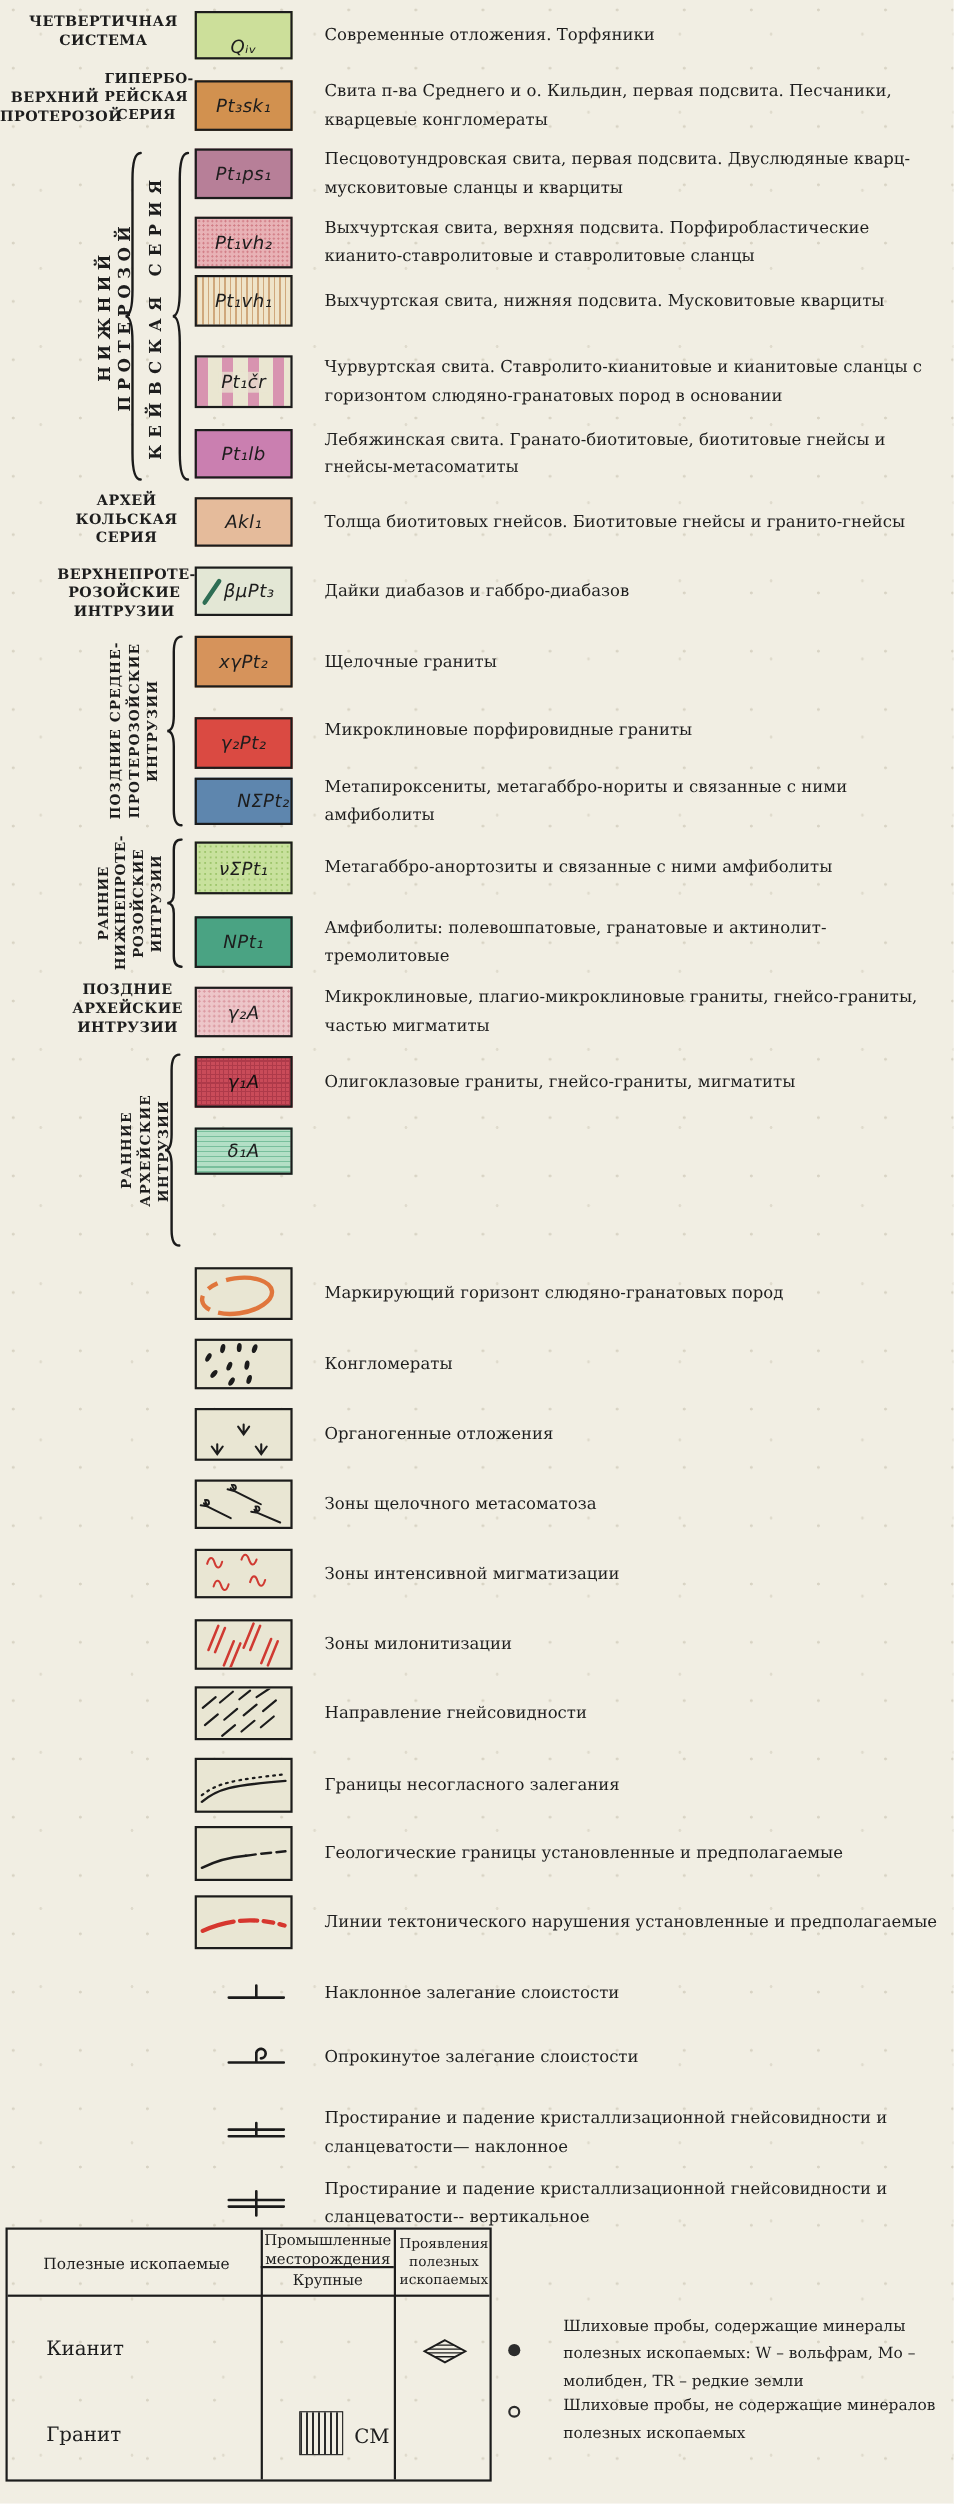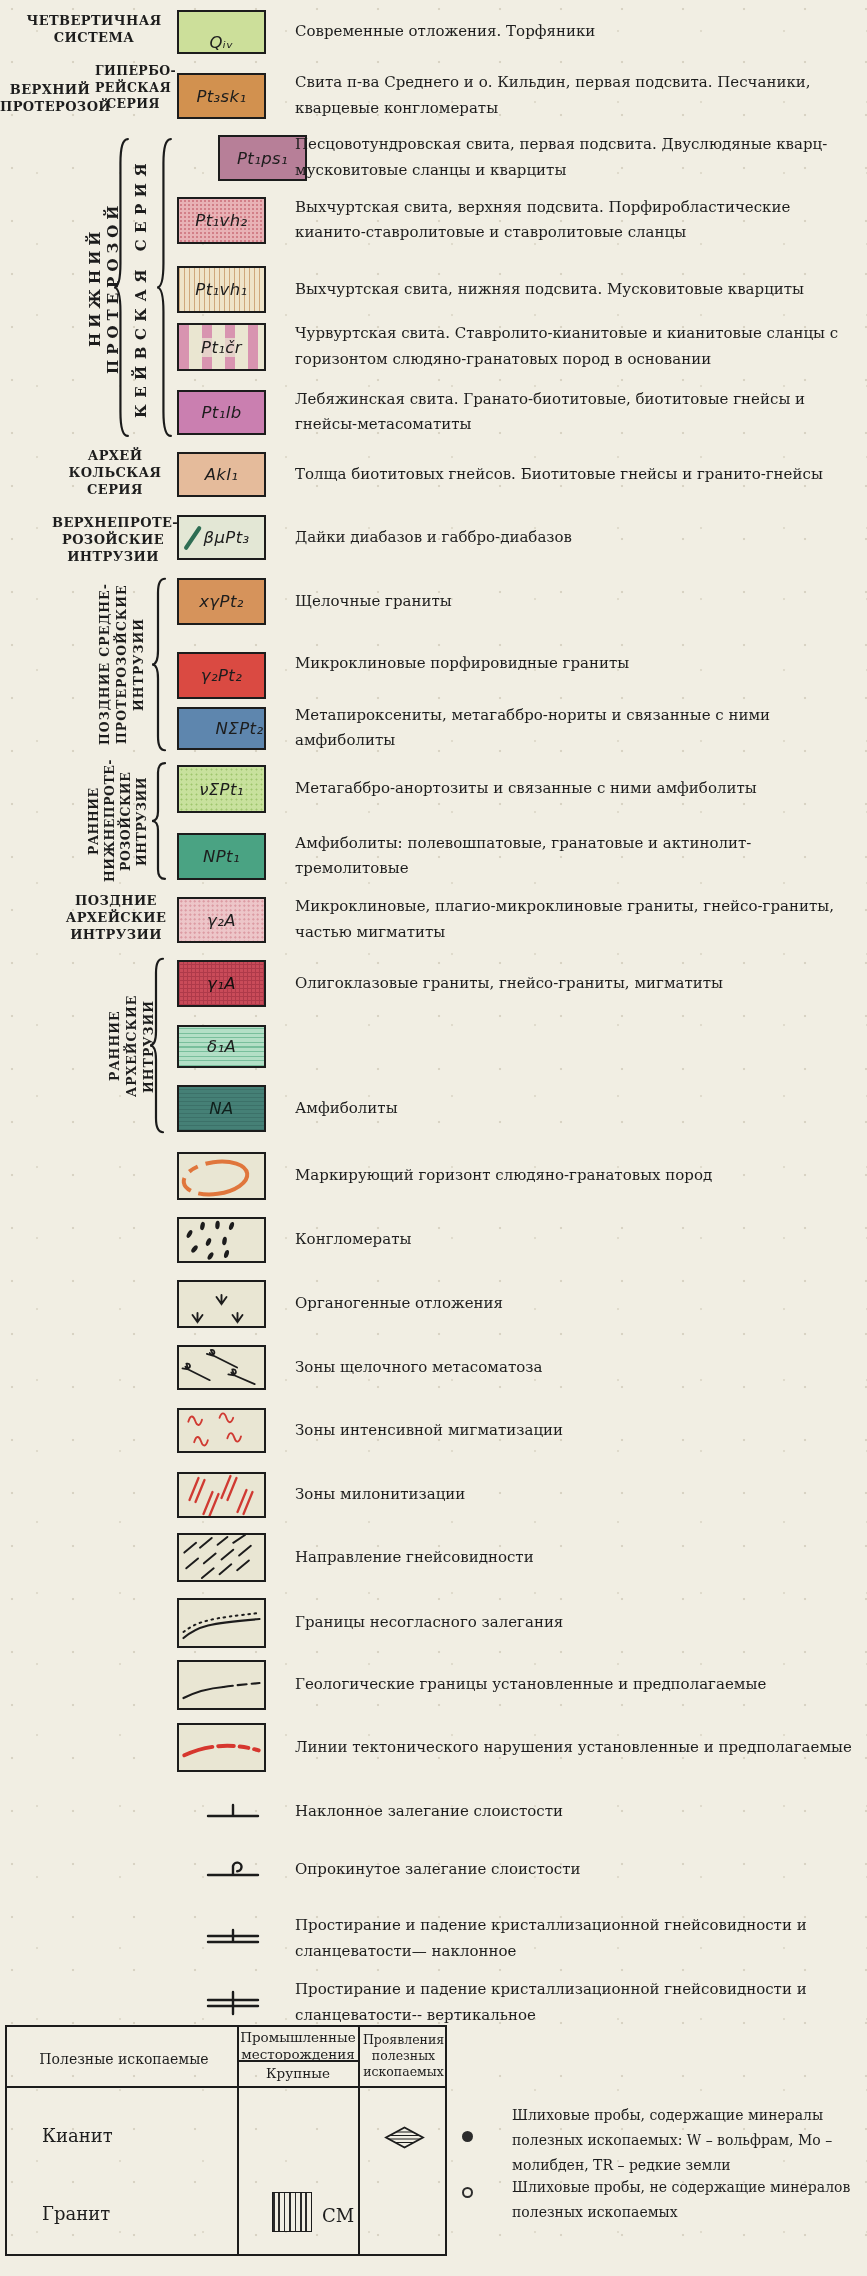--- a/index.html
+++ b/index.html
@@ -127,32 +127,32 @@
       </div>
     <div class="desc">Современные отложения. Торфяники</div>
   </div>
   <div class="row" style="top:73px;height:46px">
     <div class="sw" style="background: rgb(210, 145, 79);">
         <span class="code">Pt₃sk₁</span>
       </div>
     <div class="desc">Свита п-ва Среднего и о. Кильдин, первая подсвита. Песчаники, кварцевые конгломераты</div>
   </div>
   <div class="row" style="top:135px;height:46px">
-    <div class="sw" style="background: rgb(183, 127, 152); margin-left: 41px;">
+    <div class="sw" style="background: rgb(183, 127, 152);">
         <span class="code">Pt₁ps₁</span>
       </div>
     <div class="desc">Песцовотундровская свита, первая подсвита. Двуслюдяные кварц-мусковитовые сланцы и кварциты</div>
   </div>
   <div class="row" style="top:197px;height:47px">
     <div class="sw p-vh2">
         <span class="code">Pt₁vh₂</span>
       </div>
     <div class="desc">Выхчуртская свита, верхняя подсвита. Порфиробластические кианито-ставролитовые и ставролитовые сланцы</div>
   </div>
-  <div class="row" style="top:266px;height:47px">
+  <div class="row" style="top:250px;height:47px">
     <div class="sw p-vh1">
         <span class="code">Pt₁vh₁</span>
       </div>
     <div class="desc">Выхчуртская свита, нижняя подсвита. Мусковитовые кварциты</div>
   </div>
   <div class="row" style="top:323px;height:48px">
     <div class="sw p-cr">
         <span class="code" style="background:rgba(234,230,209,.75);padding:0 2px">Pt₁čr</span>
       </div>
     <div class="desc">Чурвуртская свита. Ставролито-кианитовые и кианитовые сланцы с горизонтом слюдяно-гранатовых пород в основании</div>
@@ -217,26 +217,20 @@
   <div class="row" style="top:960px;height:47px">
     <div class="sw p-g1a">
         <span class="code" style="color:#14100f">γ₁A</span>
       </div>
     <div class="desc">Олигоклазовые граниты, гнейсо-граниты, мигматиты</div>
   </div>
   <div class="row" style="top:1025px;height:43px">
     <div class="sw p-d1a">
         <span class="code">δ₁A</span>
       </div>
-  </div>
-  <div class="row" style="top:1085px;height:47px">
-    <div class="sw p-na">
-        <span class="code" style="color:#10201c">NA</span>
-      </div>
-    <div class="desc">Амфиболиты</div>
   </div>
 
   <div class="row" style="top:1217px;height:46px">
     <div class="sw p-cream">
       <svg class="pat" viewBox="0 0 84 42" fill="#1c1c1c">
         <ellipse cx="10" cy="15" rx="4.2" ry="2.2" transform="rotate(-60 10 15)"></ellipse>
         <ellipse cx="23" cy="7" rx="4.2" ry="2.2" transform="rotate(-78 23 7)"></ellipse>
         <ellipse cx="38" cy="6" rx="4.2" ry="2.2" transform="rotate(-85 38 6)"></ellipse>
         <ellipse cx="52" cy="7" rx="4.2" ry="2.2" transform="rotate(-70 52 7)"></ellipse>
         <ellipse cx="15" cy="30" rx="4.2" ry="2.2" transform="rotate(-50 15 30)"></ellipse>

